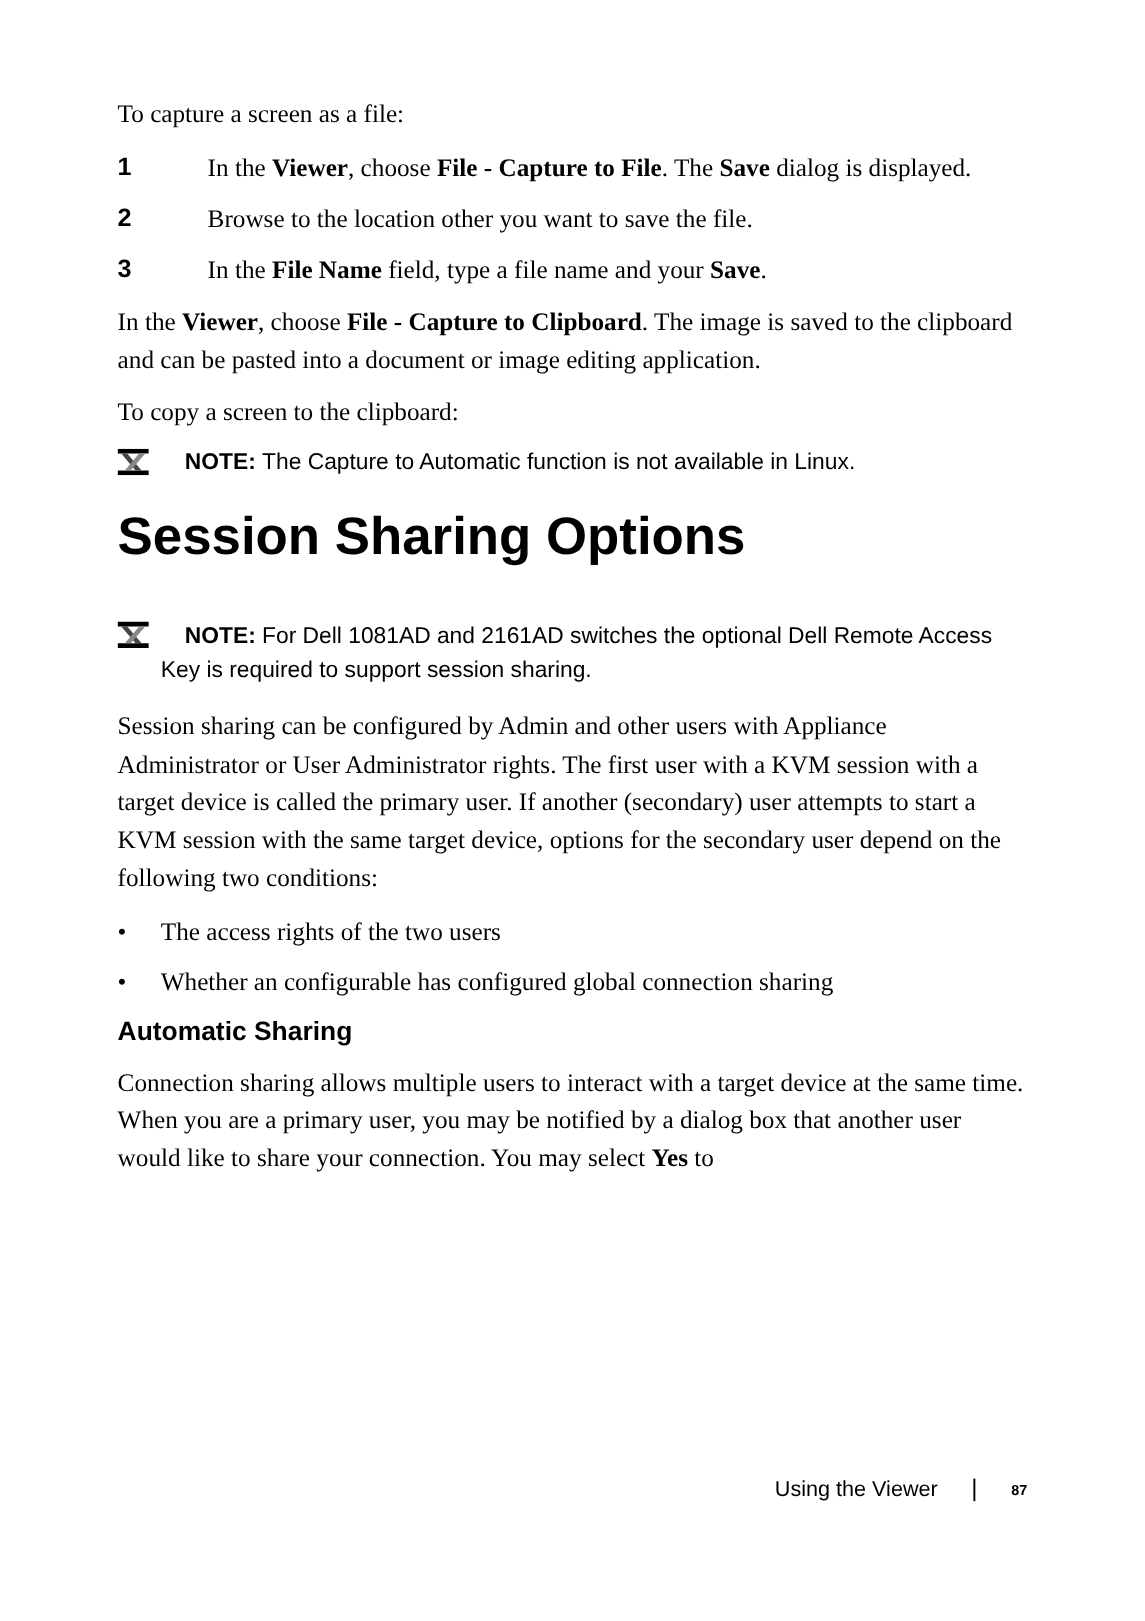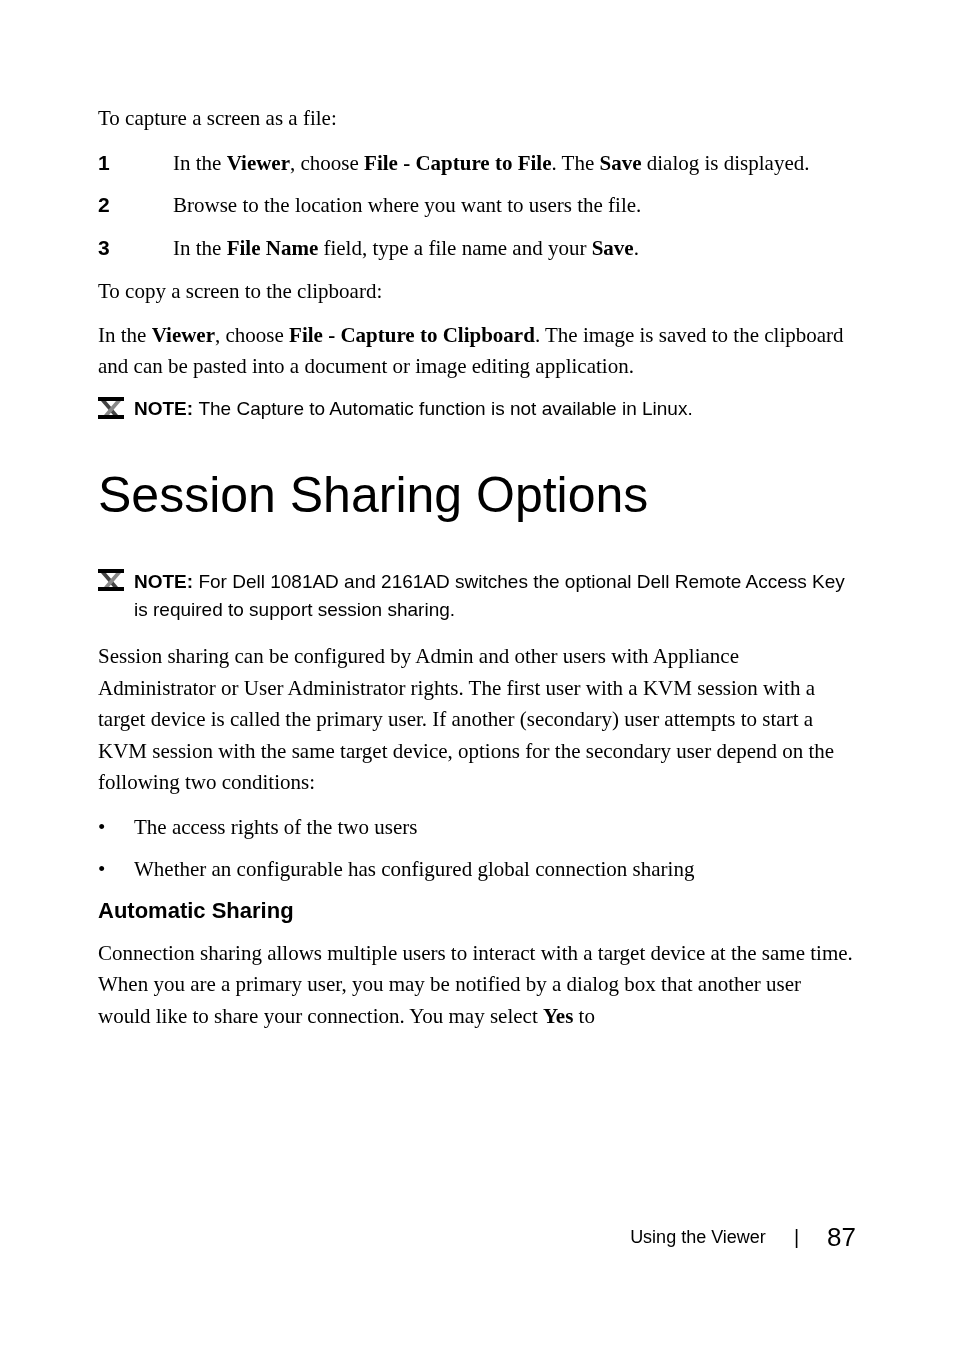--- a/index.html
+++ b/index.html
@@ -9,21 +9,21 @@
     }
     body {
       width: 954px;
       height: 1351px;
       background: #ffffff;
       font-family: Georgia, 'Times New Roman', serif;
       color: #000000;
       position: relative;
     }
     .page-content {
-      padding: 103px 98px 0 98px;
+      padding: 80px 98px 0 98px;
     }
     .para {
       font-size: 21px;
       line-height: 1.5;
       margin-bottom: 12px;
       font-family: Georgia, 'Times New Roman', serif;
     }
     .ordered-list {
       list-style: none;
       margin-bottom: 12px;
@@ -60,26 +60,27 @@
       margin-right: 10px;
       margin-top: 2px;
     }
     .note-text {
       font-family: Arial, Helvetica, sans-serif;
       font-size: 19px;
       line-height: 1.45;
     }
     .note-label {
       font-weight: bold;
+      margin-left: 20px;
     }
     .heading-1 {
       font-family: Arial, Helvetica, sans-serif;
-      font-weight: normal;
-      font-size: 50px;
-      margin-top: 44px;
+      font-weight: bold;
+      font-size: 44px;
+      margin-top: 24px;
       margin-bottom: 44px;
     }
     .heading-3 {
       font-family: Arial, Helvetica, sans-serif;
       font-weight: bold;
       font-size: 22px;
       margin-top: 8px;
       margin-bottom: 14px;
     }
     .bullet-list {
@@ -112,52 +113,52 @@
     }
     .footer-title {
       color: #000;
     }
     .footer-sep {
       margin: 0 28px;
       color: #000;
       font-size: 20px;
     }
     .footer-page {
-      font-weight: normal;
-      font-size: 26px;
+      font-weight: bold;
+      font-size: 12px;
     }
     .note-block-2 .note-icon {
       margin-top: 1px;
     }
   </style>
 </head>
 <body>
 
 <div class="page-content">
 
   <p class="para">To capture a screen as a file:</p>
 
   <ol class="ordered-list">
     <li>
       <span class="list-num">1</span>
       <span class="list-body"><span>In the </span><span class="bold">Viewer</span><span>, choose </span><span class="bold">File - Capture to File</span><span>. The </span><span class="bold">Save</span><span> dialog is displayed.</span></span>
     </li>
     <li>
       <span class="list-num">2</span>
-      <span class="list-body">Browse to the location where you want to users the file.</span>
+      <span class="list-body">Browse to the location other you want to save the file.</span>
     </li>
     <li>
       <span class="list-num">3</span>
       <span class="list-body"><span>In the </span><span class="bold">File Name</span><span> field, type a file name and your </span><span class="bold">Save</span><span>.</span></span>
     </li>
   </ol>
 
+  <p class="para"><span>In the </span><span class="bold">Viewer</span><span>, choose </span><span class="bold">File - Capture to Clipboard</span><span>. The image is saved to the clipboard and can be pasted into a document or image editing application.</span></p>
+
   <p class="para">To copy a screen to the clipboard:</p>
-
-  <p class="para"><span>In the </span><span class="bold">Viewer</span><span>, choose </span><span class="bold">File - Capture to Clipboard</span><span>. The image is saved to the clipboard and can be pasted into a document or image editing application.</span></p>
 
   <div class="note-row">
     <span class="note-icon">
       <svg viewBox="0 0 26 22" width="26" height="22">
         <polygon points="0,0 26,0 26,4 0,4" fill="#000"></polygon>
         <polygon points="0,18 26,18 26,22 0,22" fill="#000"></polygon>
         <path d="M 3 4 L 8 4 L 20 18 L 15 18 Z" fill="#444"></path>
         <path d="M 18 4 L 23 4 L 11 18 L 6 18 Z" fill="#888"></path>
       </svg>
     </span>

